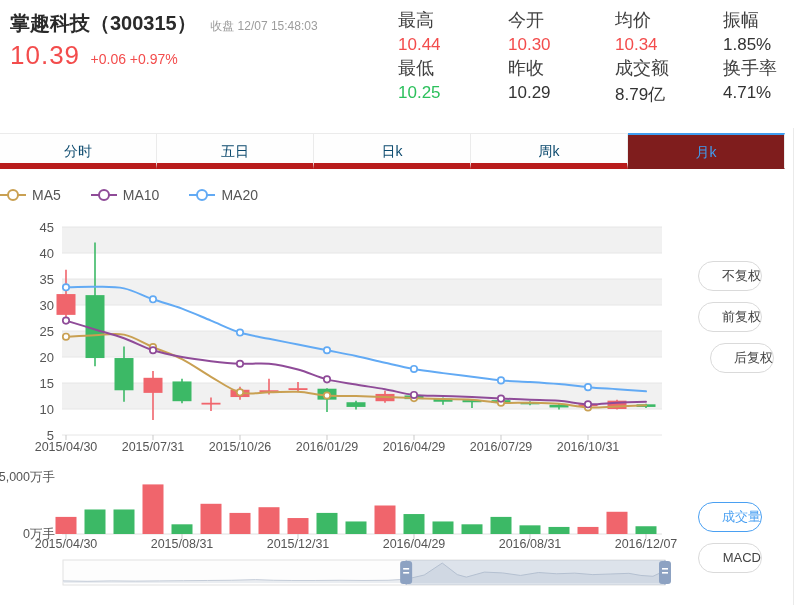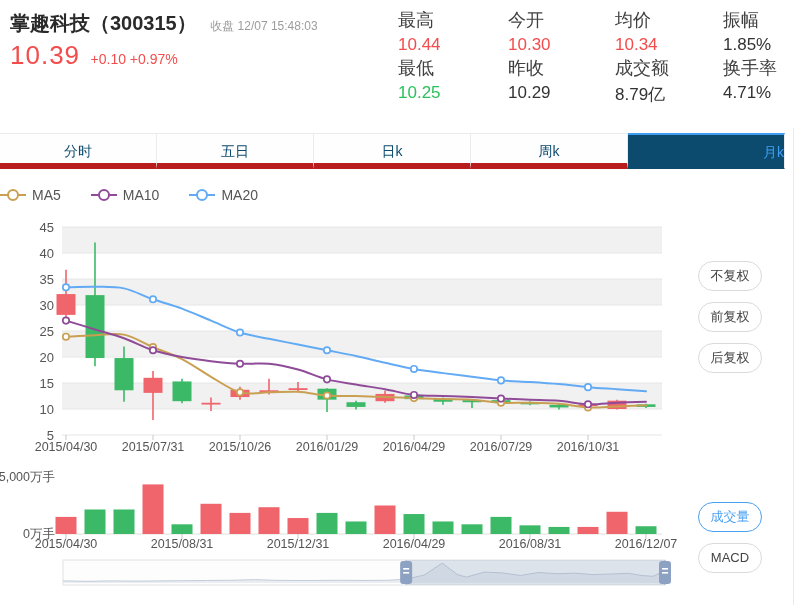--- a/index.html
+++ b/index.html
@@ -19,53 +19,53 @@
   .stat .lab{font-size:18px;color:#404040;margin-bottom:3px;}
   .stat .val{font-size:17px;color:#333;}
   .stat .val.red{color:#f34c4c;}
   .stat .val.green{color:#2cc05c;}
 
   
   .tabs{position:absolute;left:0;top:133px;width:785px;height:36px;display:flex;background:#fff;}
   .tab{flex:1;text-align:center;line-height:34px;font-size:14px;color:#0c4a6e;
        border-top:1px solid #ebebeb;border-bottom:6px solid #b91c1c;border-right:1px solid #ebebeb;
        box-sizing:border-box;cursor:pointer;background:#fefefe;}
-  .tab.active{border-top:2px solid #3f9ef2;border-bottom:1px solid transparent;color:#3f9ef2;background:#0c4a6e;text-align:right;}
+  .tab.active{border-top:2px solid #3f9ef2;border-bottom:1px solid transparent;color:#3f9ef2;background:#7f1d1d;}
 
   
   .legend{position:absolute;top:187px;left:0;width:690px;display:flex;justify-content:flex-start;gap:30px;}
   .legend-item{display:flex;align-items:center;gap:6px;font-size:14px;color:#555;cursor:pointer;}
   .legend-marker{position:relative;width:26px;height:12px;}
   .legend-marker .line{position:absolute;left:0;right:0;top:5px;height:2px;}
   .legend-marker .circ{position:absolute;left:7px;top:0;width:8px;height:8px;border-radius:50%;border:2px solid;background:#fff;box-sizing:content-box;}
 
   svg{position:absolute;left:0;display:block;}
   #main-chart{top:220px;}
   #volume-chart{top:460px;}
   #nav-slider{top:552px;}
   svg text{font-family:"Liberation Sans","DejaVu Sans",sans-serif;}
 
-  .side-btn{position:absolute;left:698px;width:64px;height:30px;line-height:28px;text-align:center;
+  .side-btn{position:absolute;left:698px;width:64px;height:30px;line-height:28px;text-align:right;
             font-size:13px;color:#444;border:1px solid #dadada;border-radius:15px;background:#fff;
             box-sizing:border-box;cursor:pointer;}
   .side-btn.blue{color:#4aa0f2;border-color:#4aa0f2;}
 </style>
 </head>
 <body>
 
 <div class="app">
   <div class="right-edge"></div>
 
   <div class="title-row">
     <span class="stock-title">掌趣科技（300315）</span>
     <span class="close-info">收盘 12/07 15:48:03</span>
   </div>
   <div class="price-row">
     <span class="price-big">10.39</span>
-    <span class="price-change">+0.10 +0.97%</span>
+    <span class="price-change">+0.06 +0.97%</span>
   </div>
   <div class="stats" id="stats">
       <div class="stat">
         <div class="lab">最高</div>
         <div class="val red">10.44</div>
       </div>
       <div class="stat">
         <div class="lab">今开</div>
         <div class="val red">10.30</div>
       </div>
@@ -282,17 +282,17 @@
       <rect x="403.14" y="16" width="6" height="1.6" fill="#fff"></rect>
       <rect x="403.14" y="20" width="6" height="1.6" fill="#fff"></rect>
       <rect x="659" y="9" width="12" height="23" rx="3" fill="#8da2c2"></rect>
       <rect x="662" y="16" width="6" height="1.6" fill="#fff"></rect>
       <rect x="662" y="20" width="6" height="1.6" fill="#fff"></rect>
     </svg>
 
   <div id="side-buttons">
       <div class="side-btn" style="top: 261px;">不复权</div>
       <div class="side-btn" style="top: 302px;">前复权</div>
-      <div class="side-btn" style="top: 343px;">后复权</div>
+      <div class="side-btn" style="top: 343px; margin-left: 12px;">后复权</div>
       <div class="side-btn blue" style="top: 502px;">成交量</div>
       <div class="side-btn" style="top: 543px;">MACD</div>
     </div>
 </div>
 
 </body></html>

